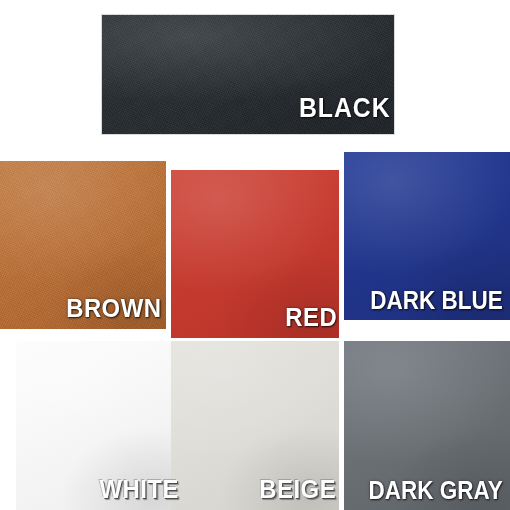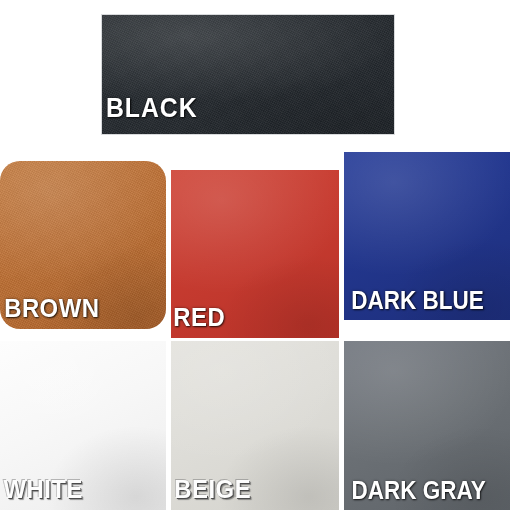--- a/index.html
+++ b/index.html
@@ -22,21 +22,21 @@
     background: #ffffff;
   }
 
   
   .swatch {
     position: absolute;
     box-sizing: border-box;
     overflow: hidden;
     display: flex;
     align-items: flex-end;
-    justify-content: flex-start;
+    justify-content: flex-end;
   }
 
   
   .swatch::after {
     content: "";
     position: absolute;
     left: 0; top: 0; right: 0; bottom: 0;
     pointer-events: none;
     background-image:
       radial-gradient(ellipse 120% 90% at 30% 18%, rgba(255,255,255,0.13) 0%, rgba(255,255,255,0) 62%),
@@ -85,35 +85,34 @@
     background: linear-gradient(150deg, #272c31 0%, #23282d 48%, #1f2429 100%);
     border: 1px solid #d8dadc;
     padding-bottom: 10px;
   }
   #swatch-black .swatch-label { font-size: 27px; letter-spacing: 1px; }
 
   #swatch-brown {
     left: 0px; top: 161px; width: 166px; height: 168px;
     background: linear-gradient(155deg, #c3793c 0%, #bc6f34 45%, #ad6129 100%);
     padding-bottom: 5px;
-    border-radius: 20px;
   }
   #swatch-red {
     left: 171px; top: 170px; width: 168px; height: 168px;
     background: linear-gradient(155deg, #cf473a 0%, #c63b30 45%, #b93228 100%);
     padding-bottom: 5px;
   }
   #swatch-darkblue {
     left: 344px; top: 152px; width: 166px; height: 168px;
     background: linear-gradient(155deg, #283e99 0%, #22368c 45%, #1d2e7c 100%);
     padding-bottom: 5px;
   }
 
   #swatch-white {
-    left: 0px; top: 341px; width: 166px; height: 169px;
+    left: 16px; top: 341px; width: 166px; height: 169px;
     background: linear-gradient(155deg, #fdfdfd 0%, #f7f7f7 45%, #ededed 100%);
     padding-bottom: 5px;
   }
   #swatch-beige {
     left: 171px; top: 341px; width: 168px; height: 169px;
     background: linear-gradient(155deg, #e4e3de 0%, #deddd8 45%, #d4d3cd 100%);
     padding-bottom: 5px;
   }
   #swatch-darkgray {
     left: 344px; top: 341px; width: 166px; height: 169px;

